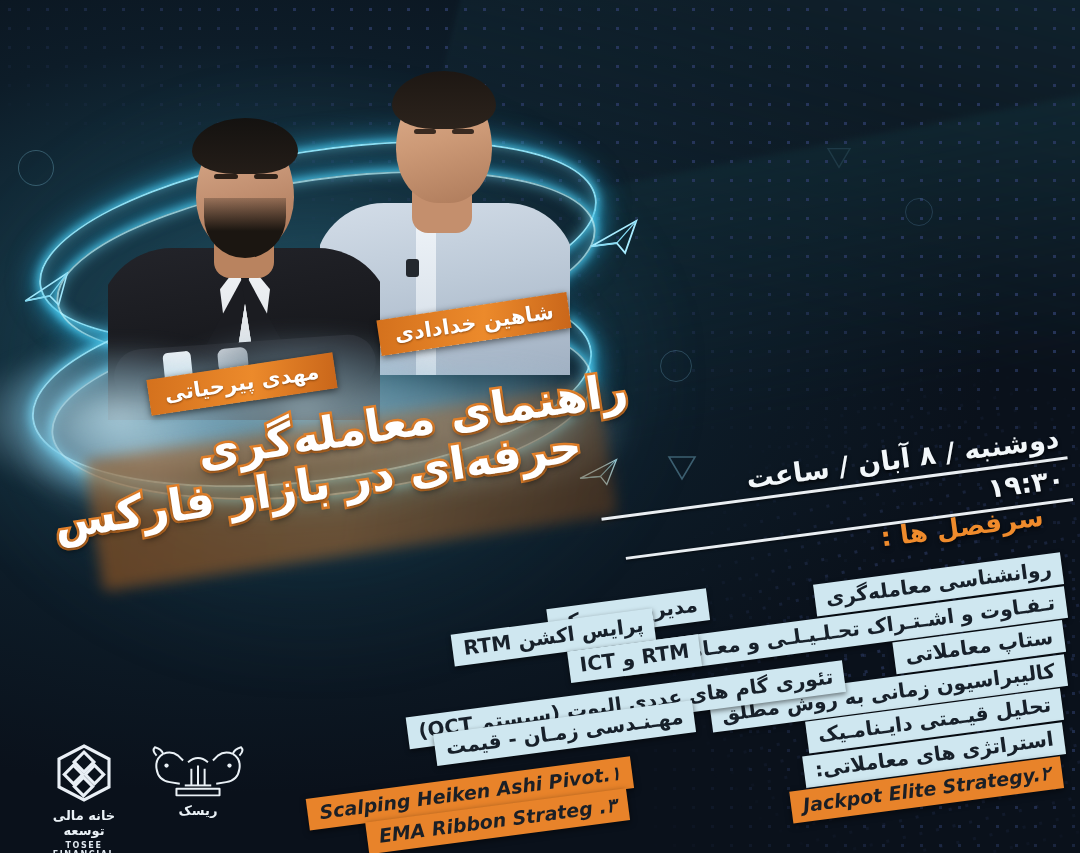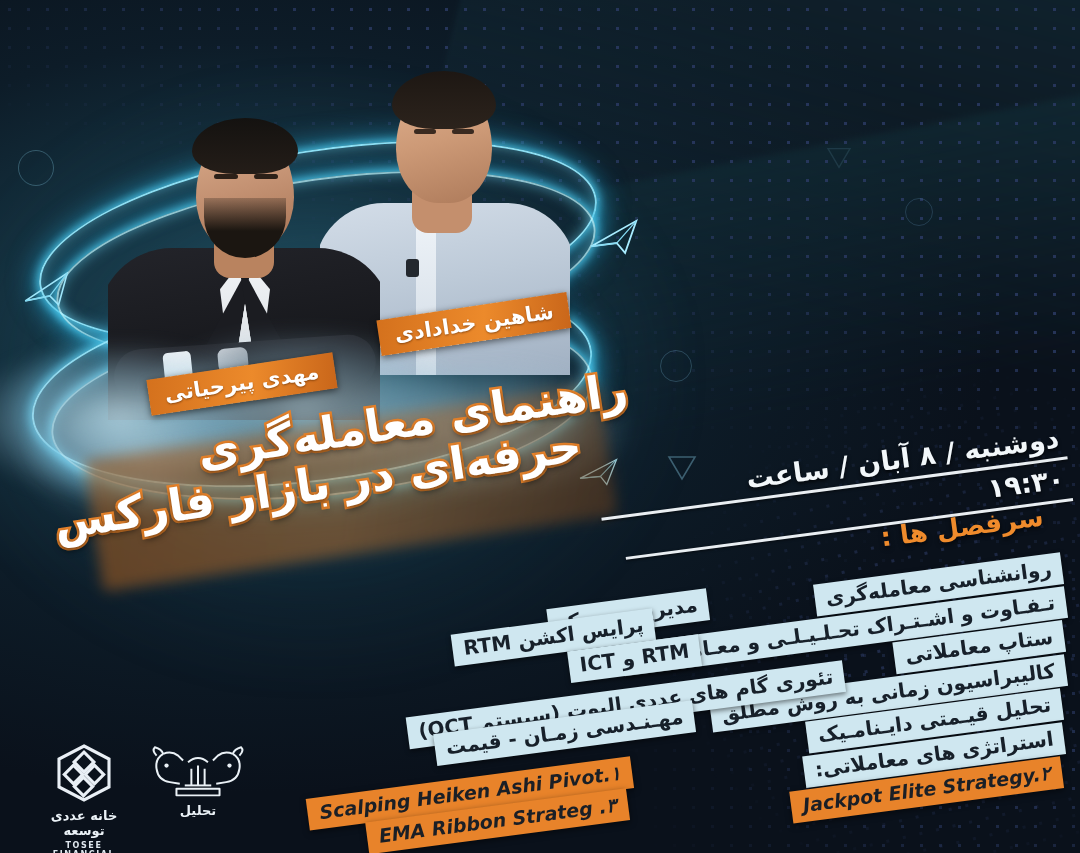--- a/index.html
+++ b/index.html
@@ -407,21 +407,21 @@
     <div class="logo" style="left:6px;top:0;width:100px;">
       <svg width="74" height="62" viewBox="0 0 74 62" style="display:block;margin:0 auto;">
         <g fill="none" stroke="#e9eff5" stroke-width="3.1" stroke-linejoin="miter">
           <path d="M37 4 L62 17 L62 45 L37 58 L12 45 L12 17 Z"></path>
           <rect x="30" y="13" width="14" height="14" transform="rotate(45 37 20)"></rect>
           <rect x="20" y="26" width="13" height="13" transform="rotate(45 26.5 32.5)"></rect>
           <rect x="41" y="26" width="13" height="13" transform="rotate(45 47.5 32.5)"></rect>
           <rect x="30" y="38" width="13" height="13" transform="rotate(45 36.5 44.5)"></rect>
         </g>
       </svg>
-      <div class="logo-fa" style="margin-top:4px;">خانه عددی توسعه</div>
+      <div class="logo-fa" style="margin-top:4px;">خانه مالی توسعه</div>
       <div class="logo-caption" style="margin-top:3px;">TOSEE FINANCIAL HOUSE</div>
     </div>
 
     <div class="logo" style="left:116px;top:2px;width:108px;">
       <svg width="100" height="58" viewBox="0 0 120 70" style="display:block;margin:0 auto;">
         <g fill="none" stroke="#eaf1f6" stroke-width="2.4" stroke-linejoin="round">
 
           <path d="M10 14 q-6 -6 -2 -10 q8 2 10 8"></path>
           <path d="M18 12 q-10 6 -8 18 q2 14 16 16 l12 2"></path>
           <path d="M18 12 q10 -4 18 2 l6 6"></path>
@@ -431,17 +431,17 @@
           <path d="M102 12 q10 6 8 18 q-2 14 -16 16 l-12 2"></path>
           <path d="M102 12 q-10 -4 -18 2 l-6 6"></path>
           <circle cx="98" cy="26" r="2.6" fill="#eaf1f6" stroke="none"></circle>
 
           <path d="M48 22 q12 -10 24 0"></path>
           <path d="M52 30 l0 20 M60 26 l0 24 M68 30 l0 20"></path>
           <path d="M44 50 l32 0"></path>
           <rect x="34" y="54" width="52" height="8"></rect>
         </g>
       </svg>
-      <div class="logo-fa" style="margin-top:1px;letter-spacing:3px;">تحلیل</div>
+      <div class="logo-fa" style="margin-top:1px;letter-spacing:3px;">ریسک</div>
     </div>
   </div>
 
 </div>
 
 </body></html>

